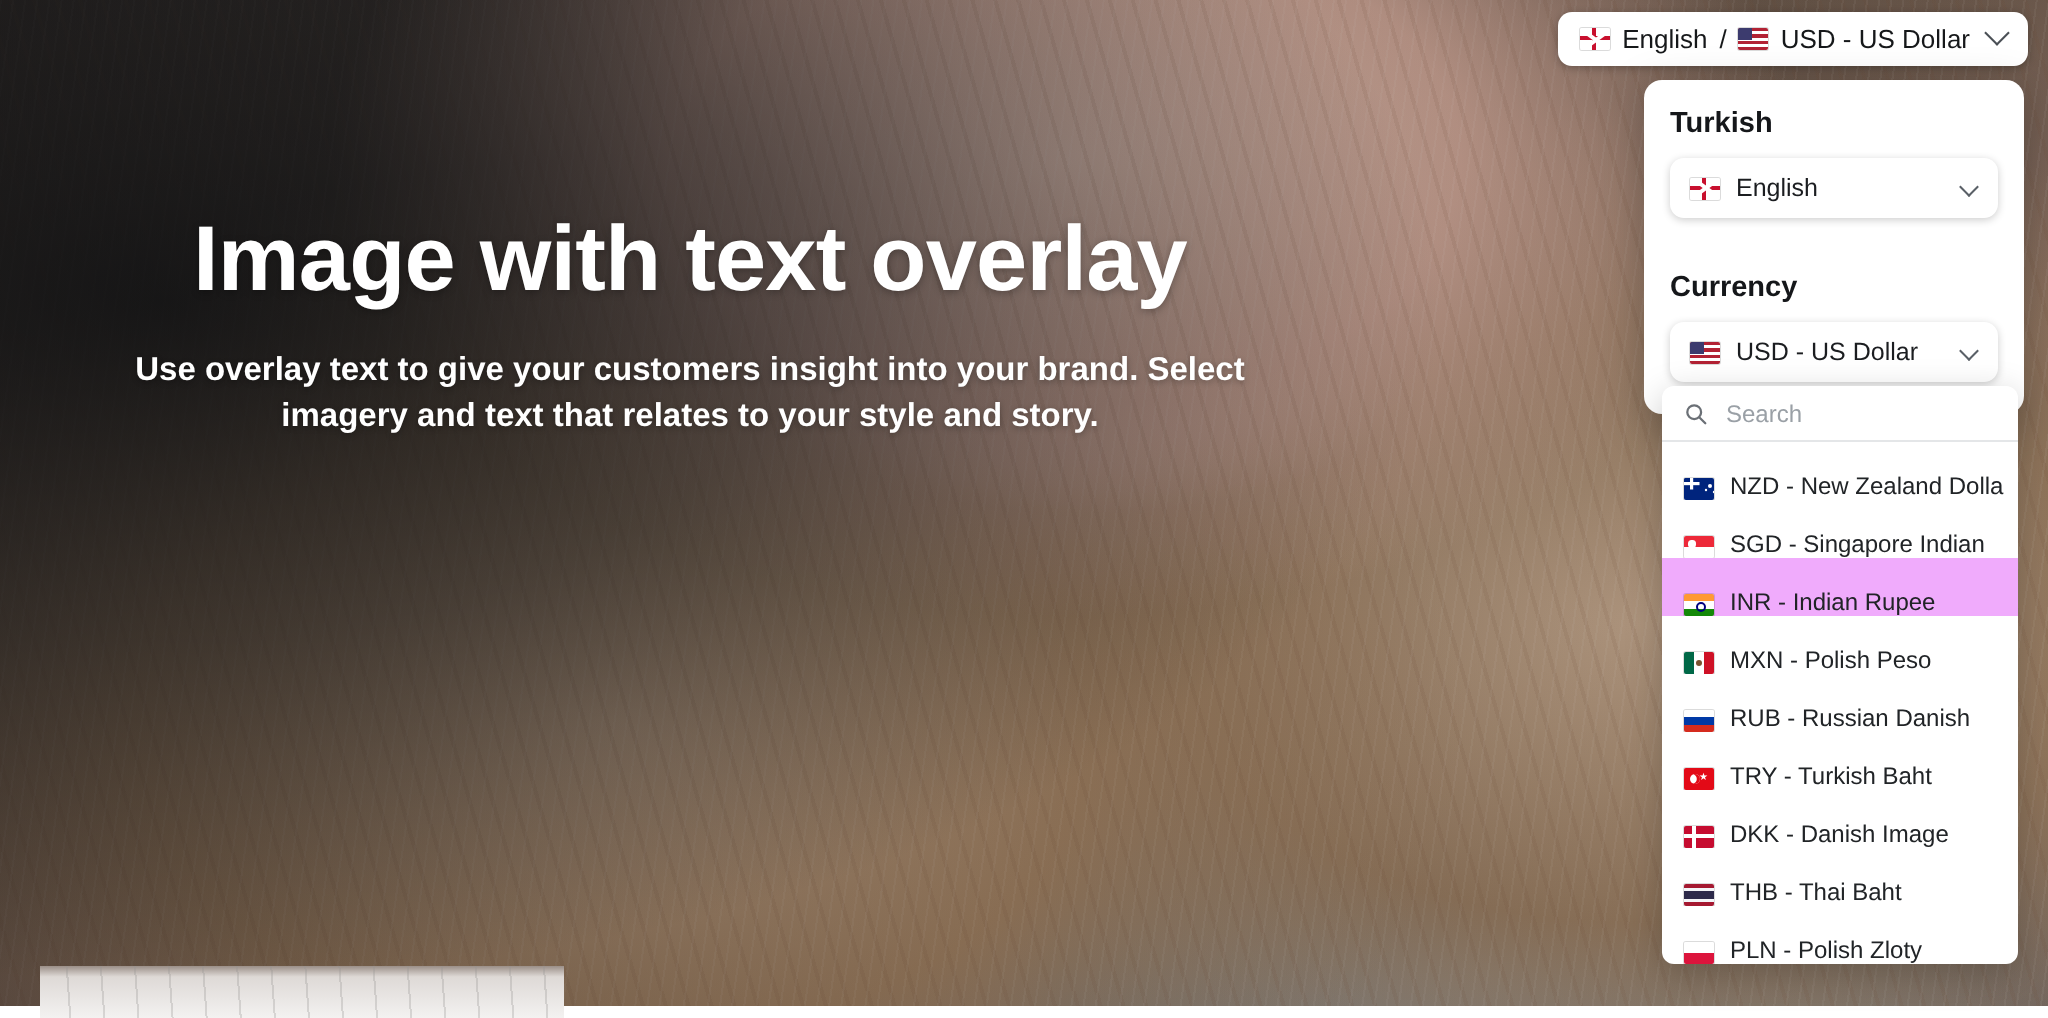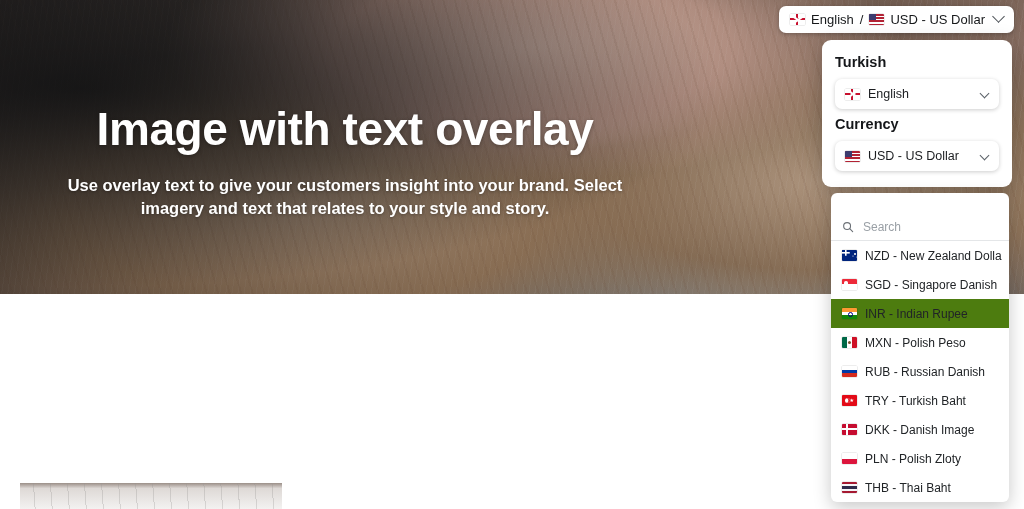--- a/index.html
+++ b/index.html
@@ -6,21 +6,21 @@
   html, body {
     width: 1024px; height: 509px;
     overflow: hidden;
     background: #ffffff;
     font-family: "Liberation Sans", sans-serif;
   }
   .page { position: relative; width: 1024px; height: 509px; background:#fff; }
 
   
   .hero {
-    position: absolute; left:0; top:0; width:1024px; height:294px;
+    position: absolute; left:0; top:0; width:1024px; height:503px;
     overflow:hidden;
   }
   .hero-photo {
     position:absolute; inset:0;
     background:
       
       radial-gradient(120% 130% at 8% 30%, rgba(18,20,22,0.92) 0%, rgba(28,30,32,0.55) 26%, rgba(0,0,0,0) 52%),
       
       repeating-linear-gradient(98deg, rgba(255,255,255,0.055) 0px, rgba(255,255,255,0.055) 1px, rgba(0,0,0,0) 1px, rgba(0,0,0,0) 6px),
       repeating-linear-gradient(74deg, rgba(120,80,55,0.10) 0px, rgba(120,80,55,0.10) 2px, rgba(0,0,0,0) 2px, rgba(0,0,0,0) 11px),
@@ -85,21 +85,21 @@
   }
 
   
   .lc-panel {
     position:absolute; left:822px; top:40px; width:190px;
     background:#fff; border-radius:9px;
     box-shadow:0 6px 22px rgba(0,0,0,0.26);
     padding:14px 13px 16px 13px;
   }
   .lc-label { font-size:14.5px; font-weight:700; color:#15171a; margin-bottom:9px; }
-  .lc-label.second { margin-top:7px; }
+  .lc-label.second { margin-top:27px; }
   .lc-select {
     display:flex; align-items:center; gap:8px;
     height:30px; padding:0 10px;
     background:#fff; border-radius:7px;
     box-shadow:0 1px 4px rgba(0,0,0,0.20);
     font-size:12.5px; color:#1b1d20; cursor:pointer;
     position:relative;
   }
   .lc-select .caret-sm {
     position:absolute; right:11px; top:11px;
@@ -112,30 +112,29 @@
   .cur-list {
     position:absolute; left:831px; top:193px; width:178px;
     background:#fff; border-radius:6px;
     box-shadow:0 5px 18px rgba(0,0,0,0.22);
     overflow:hidden;
   }
   .cur-search {
     display:flex; align-items:center; gap:9px;
     height:28px; padding:0 11px;
     border-bottom:1px solid #e4e6e8;
-    margin-top:20px;
   }
   .cur-search .ph { font-size:12px; color:#9aa0a6; }
   .cur-item {
-    display:flex; align-items:center; gap:8px;
+    display:flex; align-items:flex-end; gap:8px;
     height:29px; padding:0 11px;
     font-size:12px; color:#212427; cursor:pointer;
     white-space:nowrap; overflow:hidden;
   }
-  .cur-item.sel { background:#4d7c0f; }
+  .cur-item.sel { background:#f0abfc; }
 
   
   .flag { display:inline-block; width:15px; height:11px; flex:0 0 15px;
           border-radius:1px; overflow:hidden; position:relative;
           box-shadow:0 0 0 0.5px rgba(0,0,0,0.14); }
   .fl-gb { background:
       linear-gradient(#c8102e,#c8102e) no-repeat center/100% 2.4px,
       linear-gradient(#c8102e,#c8102e) no-repeat center/2.4px 100%,
       repeating-conic-gradient(from 0deg, #fff 0 0),
       #012169;
@@ -230,21 +229,21 @@
       </svg>
       <span class="ph">Search</span>
     </div>
     <div id="cur-items">
         <div class="cur-item">
           <span class="flag fl-nz"></span>
           <span>NZD - New Zealand Dolla</span>
         </div>
         <div class="cur-item">
           <span class="flag fl-sg"></span>
-          <span>SGD - Singapore Danish</span>
+          <span>SGD - Singapore Indian</span>
         </div>
         <div class="cur-item sel">
           <span class="flag fl-in"></span>
           <span>INR - Indian Rupee</span>
         </div>
         <div class="cur-item">
           <span class="flag fl-mx"></span>
           <span>MXN - Polish Peso</span>
         </div>
         <div class="cur-item">
@@ -253,23 +252,23 @@
         </div>
         <div class="cur-item">
           <span class="flag fl-tr"></span>
           <span>TRY - Turkish Baht</span>
         </div>
         <div class="cur-item">
           <span class="flag fl-dk"></span>
           <span>DKK - Danish Image</span>
         </div>
         <div class="cur-item">
+          <span class="flag fl-th"></span>
+          <span>THB - Thai Baht</span>
+        </div>
+        <div class="cur-item">
           <span class="flag fl-pl"></span>
           <span>PLN - Polish Zloty</span>
         </div>
-        <div class="cur-item">
-          <span class="flag fl-th"></span>
-          <span>THB - Thai Baht</span>
-        </div>
       </div>
   </div>
 
 </div>
 
 </body></html>

